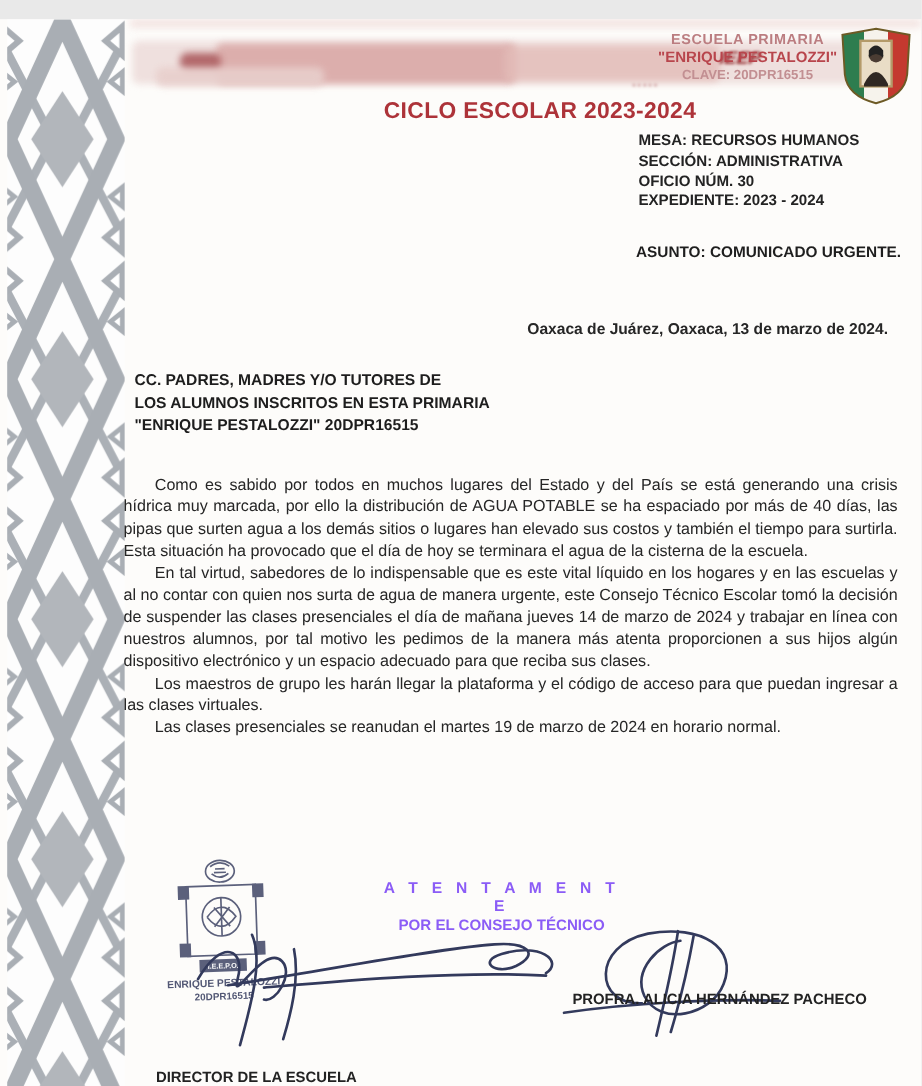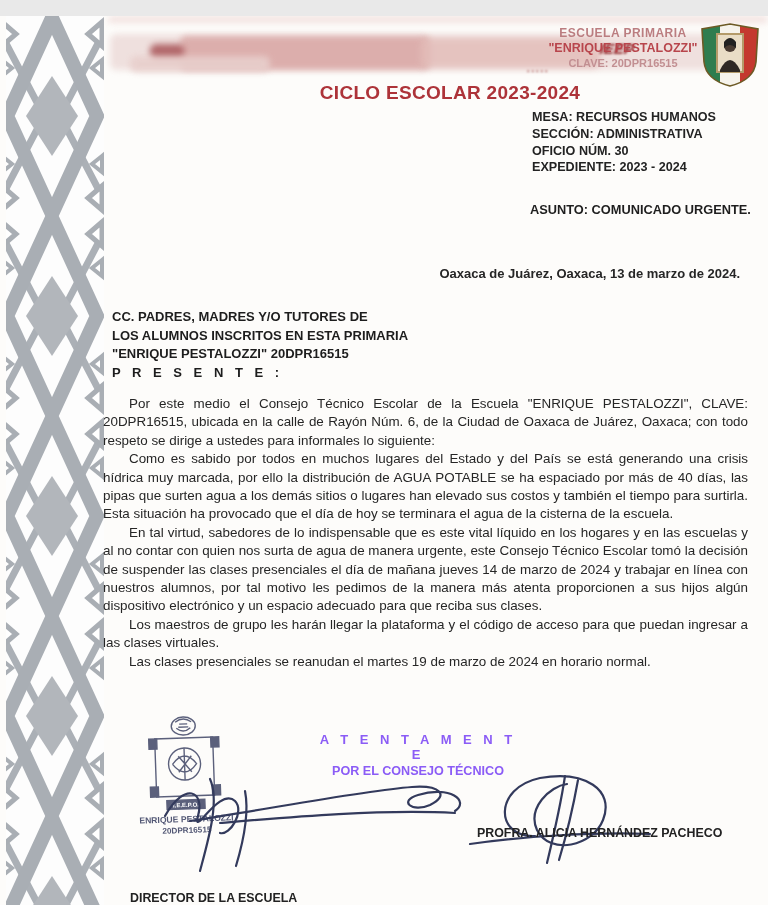--- a/index.html
+++ b/index.html
@@ -127,25 +127,23 @@
   </div>
 
   <div class="abs subject-line">ASUNTO: COMUNICADO URGENTE.</div>
 
   <div class="abs dateline">Oaxaca de Juárez, Oaxaca, 13 de marzo de 2024.</div>
 
   <div class="abs recipient-block">
     <div>CC. PADRES, MADRES Y/O TUTORES DE</div>
     <div>LOS ALUMNOS INSCRITOS EN ESTA PRIMARIA</div>
     <div>"ENRIQUE PESTALOZZI" 20DPR16515</div>
-    <div class="spread">P R E S E N T E :</div>
   </div>
 
   <div class="abs body-block">
-    <p>Por este medio el Consejo Técnico Escolar de la Escuela "ENRIQUE PESTALOZZI", CLAVE: 20DPR16515, ubicada en la calle de Rayón Núm. 6, de la Ciudad de Oaxaca de Juárez, Oaxaca; con todo respeto se dirige a ustedes para informales lo siguiente:</p>
     <p>Como es sabido por todos en muchos lugares del Estado y del País se está generando una crisis hídrica muy marcada, por ello la distribución de AGUA POTABLE se ha espaciado por más de 40 días, las pipas que surten agua a los demás sitios o lugares han elevado sus costos y también el tiempo para surtirla. Esta situación ha provocado que el día de hoy se terminara el agua de la cisterna de la escuela.</p>
     <p>En tal virtud, sabedores de lo indispensable que es este vital líquido en los hogares y en las escuelas y al no contar con quien nos surta de agua de manera urgente, este Consejo Técnico Escolar tomó la decisión de suspender las clases presenciales el día de mañana jueves 14 de marzo de 2024 y trabajar en línea con nuestros alumnos, por tal motivo les pedimos de la manera más atenta proporcionen a sus hijos algún dispositivo electrónico y un espacio adecuado para que reciba sus clases.</p>
     <p>Los maestros de grupo les harán llegar la plataforma y el código de acceso para que puedan ingresar a las clases virtuales.</p>
     <p>Las clases presenciales se reanudan el martes 19 de marzo de 2024 en horario normal.</p>
   </div>
 
   <div class="abs closing-block">
     <div class="closing-l1">A T E N T A M E N T E</div>
     <div class="closing-l2">POR EL CONSEJO TÉCNICO</div>
   </div>

